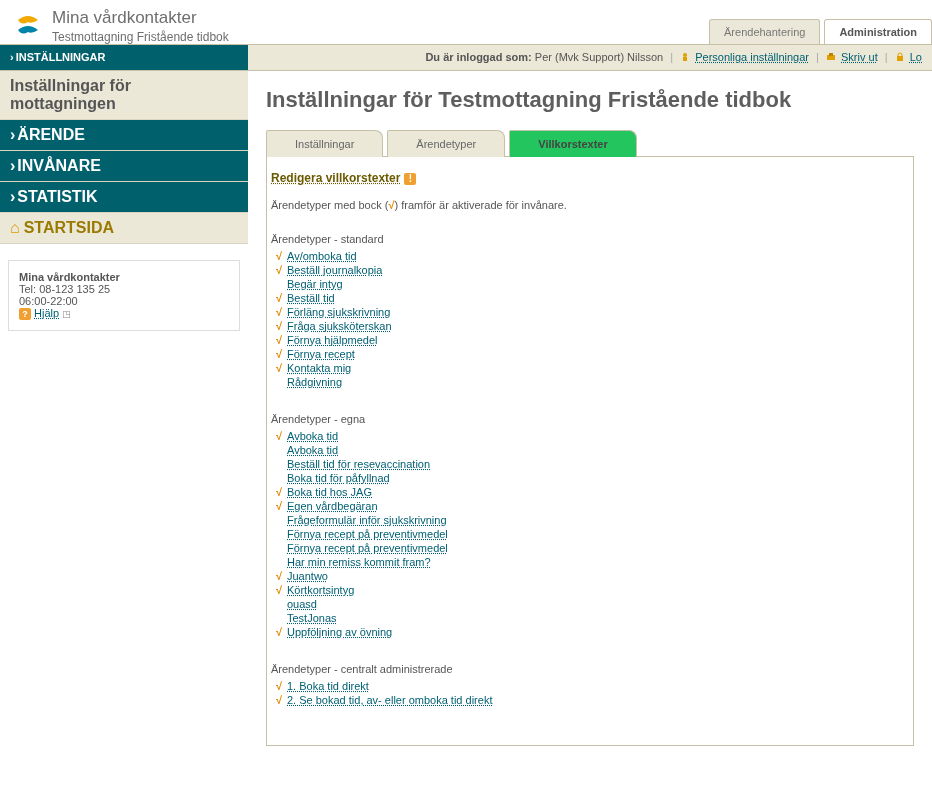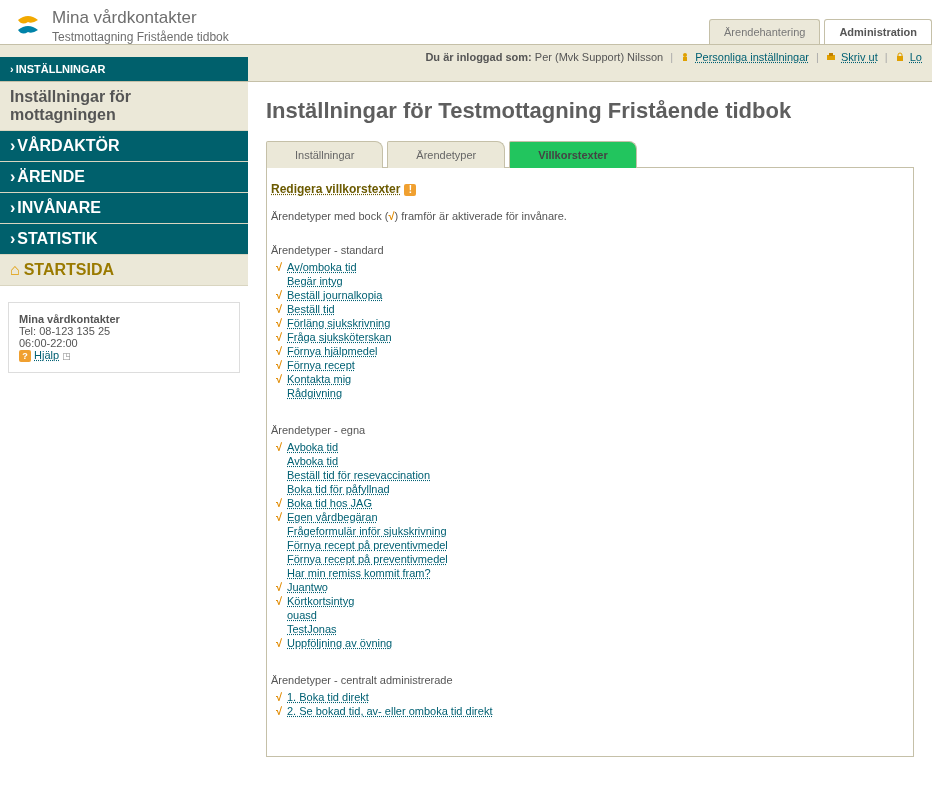--- a/index.html
+++ b/index.html
@@ -7,21 +7,21 @@
 .header { display: flex; align-items: flex-end; justify-content: space-between; padding: 8px 0 0 12px; }
 .logo-block { display: flex; align-items: flex-start; gap: 8px; }
 .logo-icon { width: 32px; height: 32px; position: relative; margin-top: 2px; }
 .brand-title { font-size: 17px; color: #6e6e6e; font-weight: normal; }
 .brand-sub { font-size: 12px; color: #6e6e6e; margin-top: 2px; }
 .top-tabs { display: flex; gap: 4px; align-items: flex-end; }
 .top-tab { border: 1px solid #c5c0a8; border-bottom: none; padding: 6px 14px 6px 14px; font-size: 11px; color: #555; background: #f7f5ea; border-radius: 3px 3px 0 0; cursor: pointer; }
 .top-tab.inactive { background: #ebe8d9; color: #777; }
 .top-tab.active { background: #fff; font-weight: bold; }
 .topbar { background: #ebe8d8; border-top: 1px solid #c5c0a8; border-bottom: 1px solid #c5c0a8; display: flex; }
-.topbar-left { width: 248px; background: #00606c; color: #fff; font-weight: bold; padding: 6px 10px; font-size: 11px; margin-top: 12px; }
+.topbar-left { width: 248px; background: #00606c; color: #fff; font-weight: bold; padding: 6px 10px; font-size: 11px; }
 .topbar-left .arrow { color: #fff; font-weight: bold; margin-right: 2px; }
 .topbar-right { flex: 1; text-align: right; padding: 6px 10px; font-size: 11px; color: #555; }
 .topbar-right a { color: #006073; text-decoration: underline dotted; }
 .topbar-right .sep { color: #aaa; padding: 0 4px; }
 .ic { display: inline-block; vertical-align: middle; margin-right: 2px; }
 .main { display: flex; }
 .sidebar { width: 248px; }
 .side-item { padding: 6px 10px; font-size: 16px; cursor: pointer; border-bottom: 1px solid #d9d5c0; }
 .side-item.dark { background: #00606c; color: #fff; font-weight: bold; }
 .side-item.dark .arrow { color: #fff; margin-right: 2px; }
@@ -92,21 +92,20 @@
           <path d="M3 4 v-1 a2 2 0 0 1 4 0 v1" stroke="#e0a000" fill="none"></path>
         </svg></span>
     <a href="#">Lo</a>
   </div>
 </div>
 
 <div class="main">
   <div class="sidebar">
     <div class="side-item sub">Inställningar för mottagningen</div>
     <div id="side-items">
-        <div class="side-item dark"><span class="arrow">›</span>VÅRDAKTÖR</div>
         <div class="side-item dark"><span class="arrow">›</span>ÄRENDE</div>
         <div class="side-item dark"><span class="arrow">›</span>INVÅNARE</div>
         <div class="side-item dark"><span class="arrow">›</span>STATISTIK</div>
       </div>
     <div class="side-item home"><span class="ic-home">⌂</span><span>STARTSIDA</span></div>
 
     <div class="info-box">
       <div class="t">Mina vårdkontakter</div>
       <div>Tel: 08-123 135 25</div>
       <div>06:00-22:00</div>
@@ -127,22 +126,22 @@
       <div>
         <a class="edit-title" href="#">Redigera villkorstexter</a><span class="warn">!</span>
       </div>
       <div class="note">
         <span>Ärendetyper med bock (</span><span class="ck">√</span><span>) framför är aktiverade för invånare.</span>
       </div>
 
       <div id="groups">
           <div class="group-title">Ärendetyper - standard</div>
           <div class="item-row"><span class="ck">√</span><span class="lnk">Av/omboka tid</span></div>
+          <div class="item-row"><span class="ck">√</span><span class="lnk">Beställ journalkopia</span></div>
           <div class="item-row"><span class="ck"></span><span class="lnk">Begär intyg</span></div>
-          <div class="item-row"><span class="ck">√</span><span class="lnk">Beställ journalkopia</span></div>
           <div class="item-row"><span class="ck">√</span><span class="lnk">Beställ tid</span></div>
           <div class="item-row"><span class="ck">√</span><span class="lnk">Förläng sjukskrivning</span></div>
           <div class="item-row"><span class="ck">√</span><span class="lnk">Fråga sjuksköterskan</span></div>
           <div class="item-row"><span class="ck">√</span><span class="lnk">Förnya hjälpmedel</span></div>
           <div class="item-row"><span class="ck">√</span><span class="lnk">Förnya recept</span></div>
           <div class="item-row"><span class="ck">√</span><span class="lnk">Kontakta mig</span></div>
           <div class="item-row"><span class="ck"></span><span class="lnk">Rådgivning</span></div>
           <div style="height: 14px;"></div>
           <div class="group-title">Ärendetyper - egna</div>
           <div class="item-row"><span class="ck">√</span><span class="lnk">Avboka tid</span></div>

